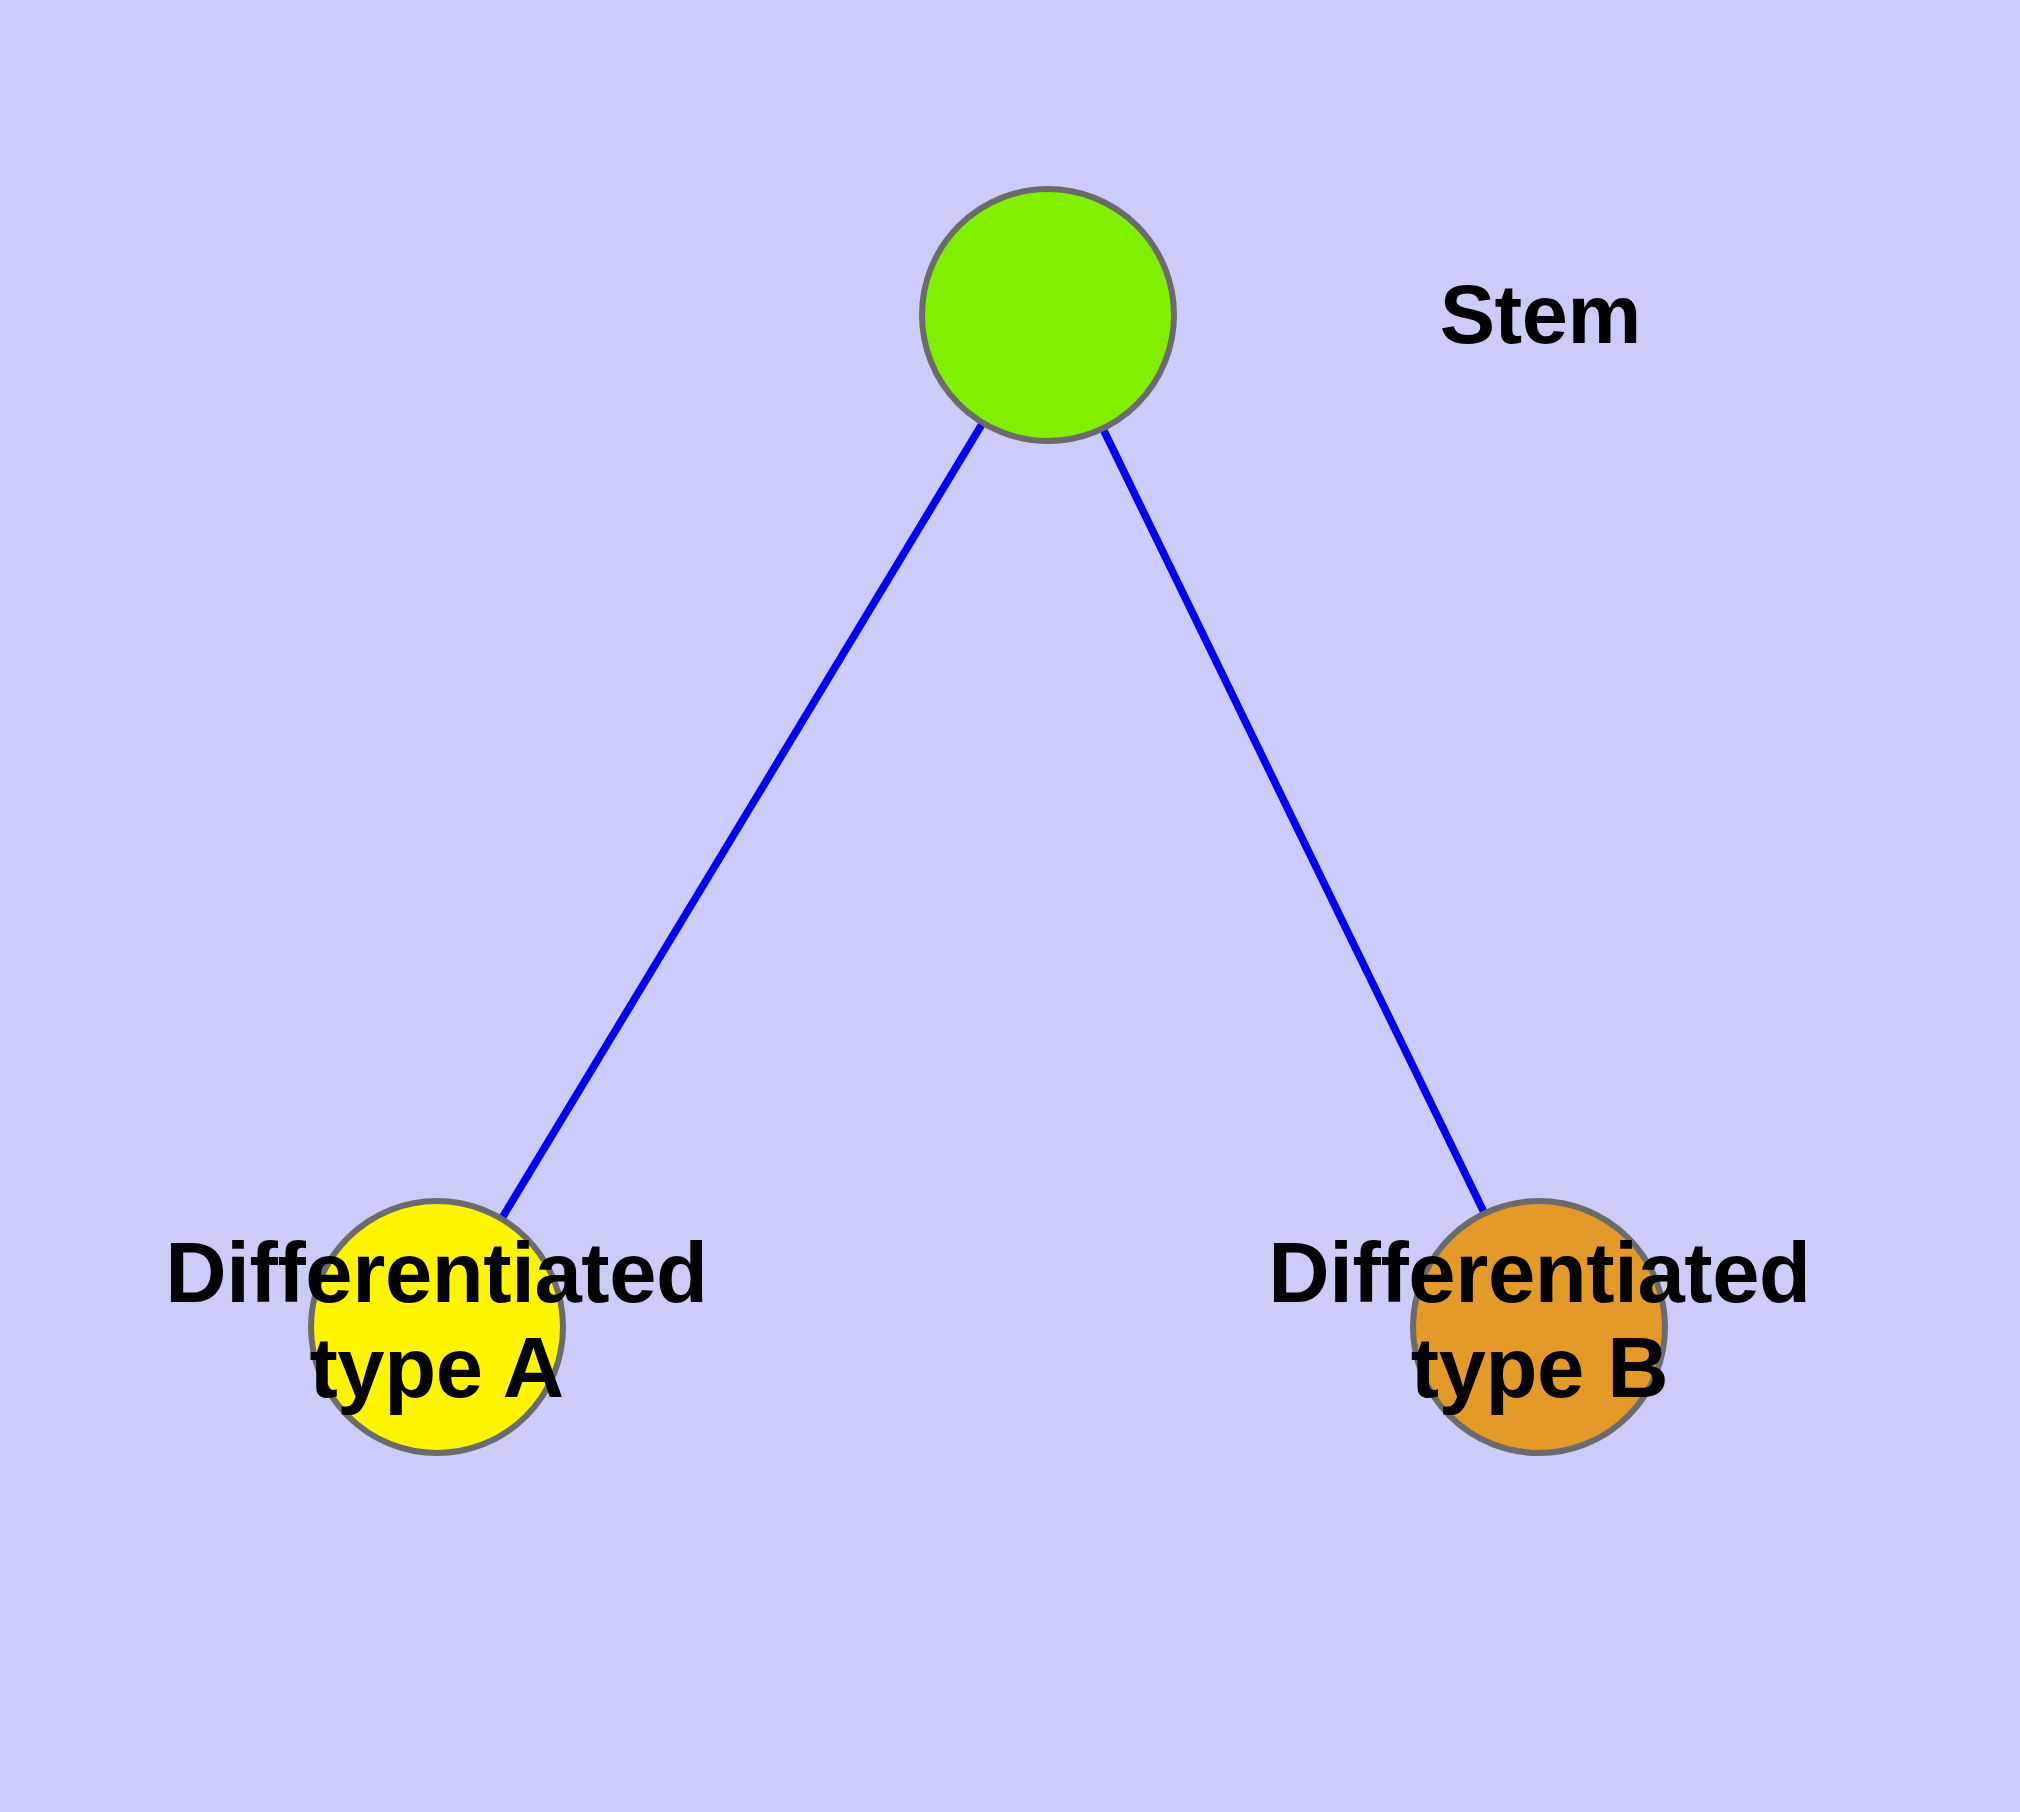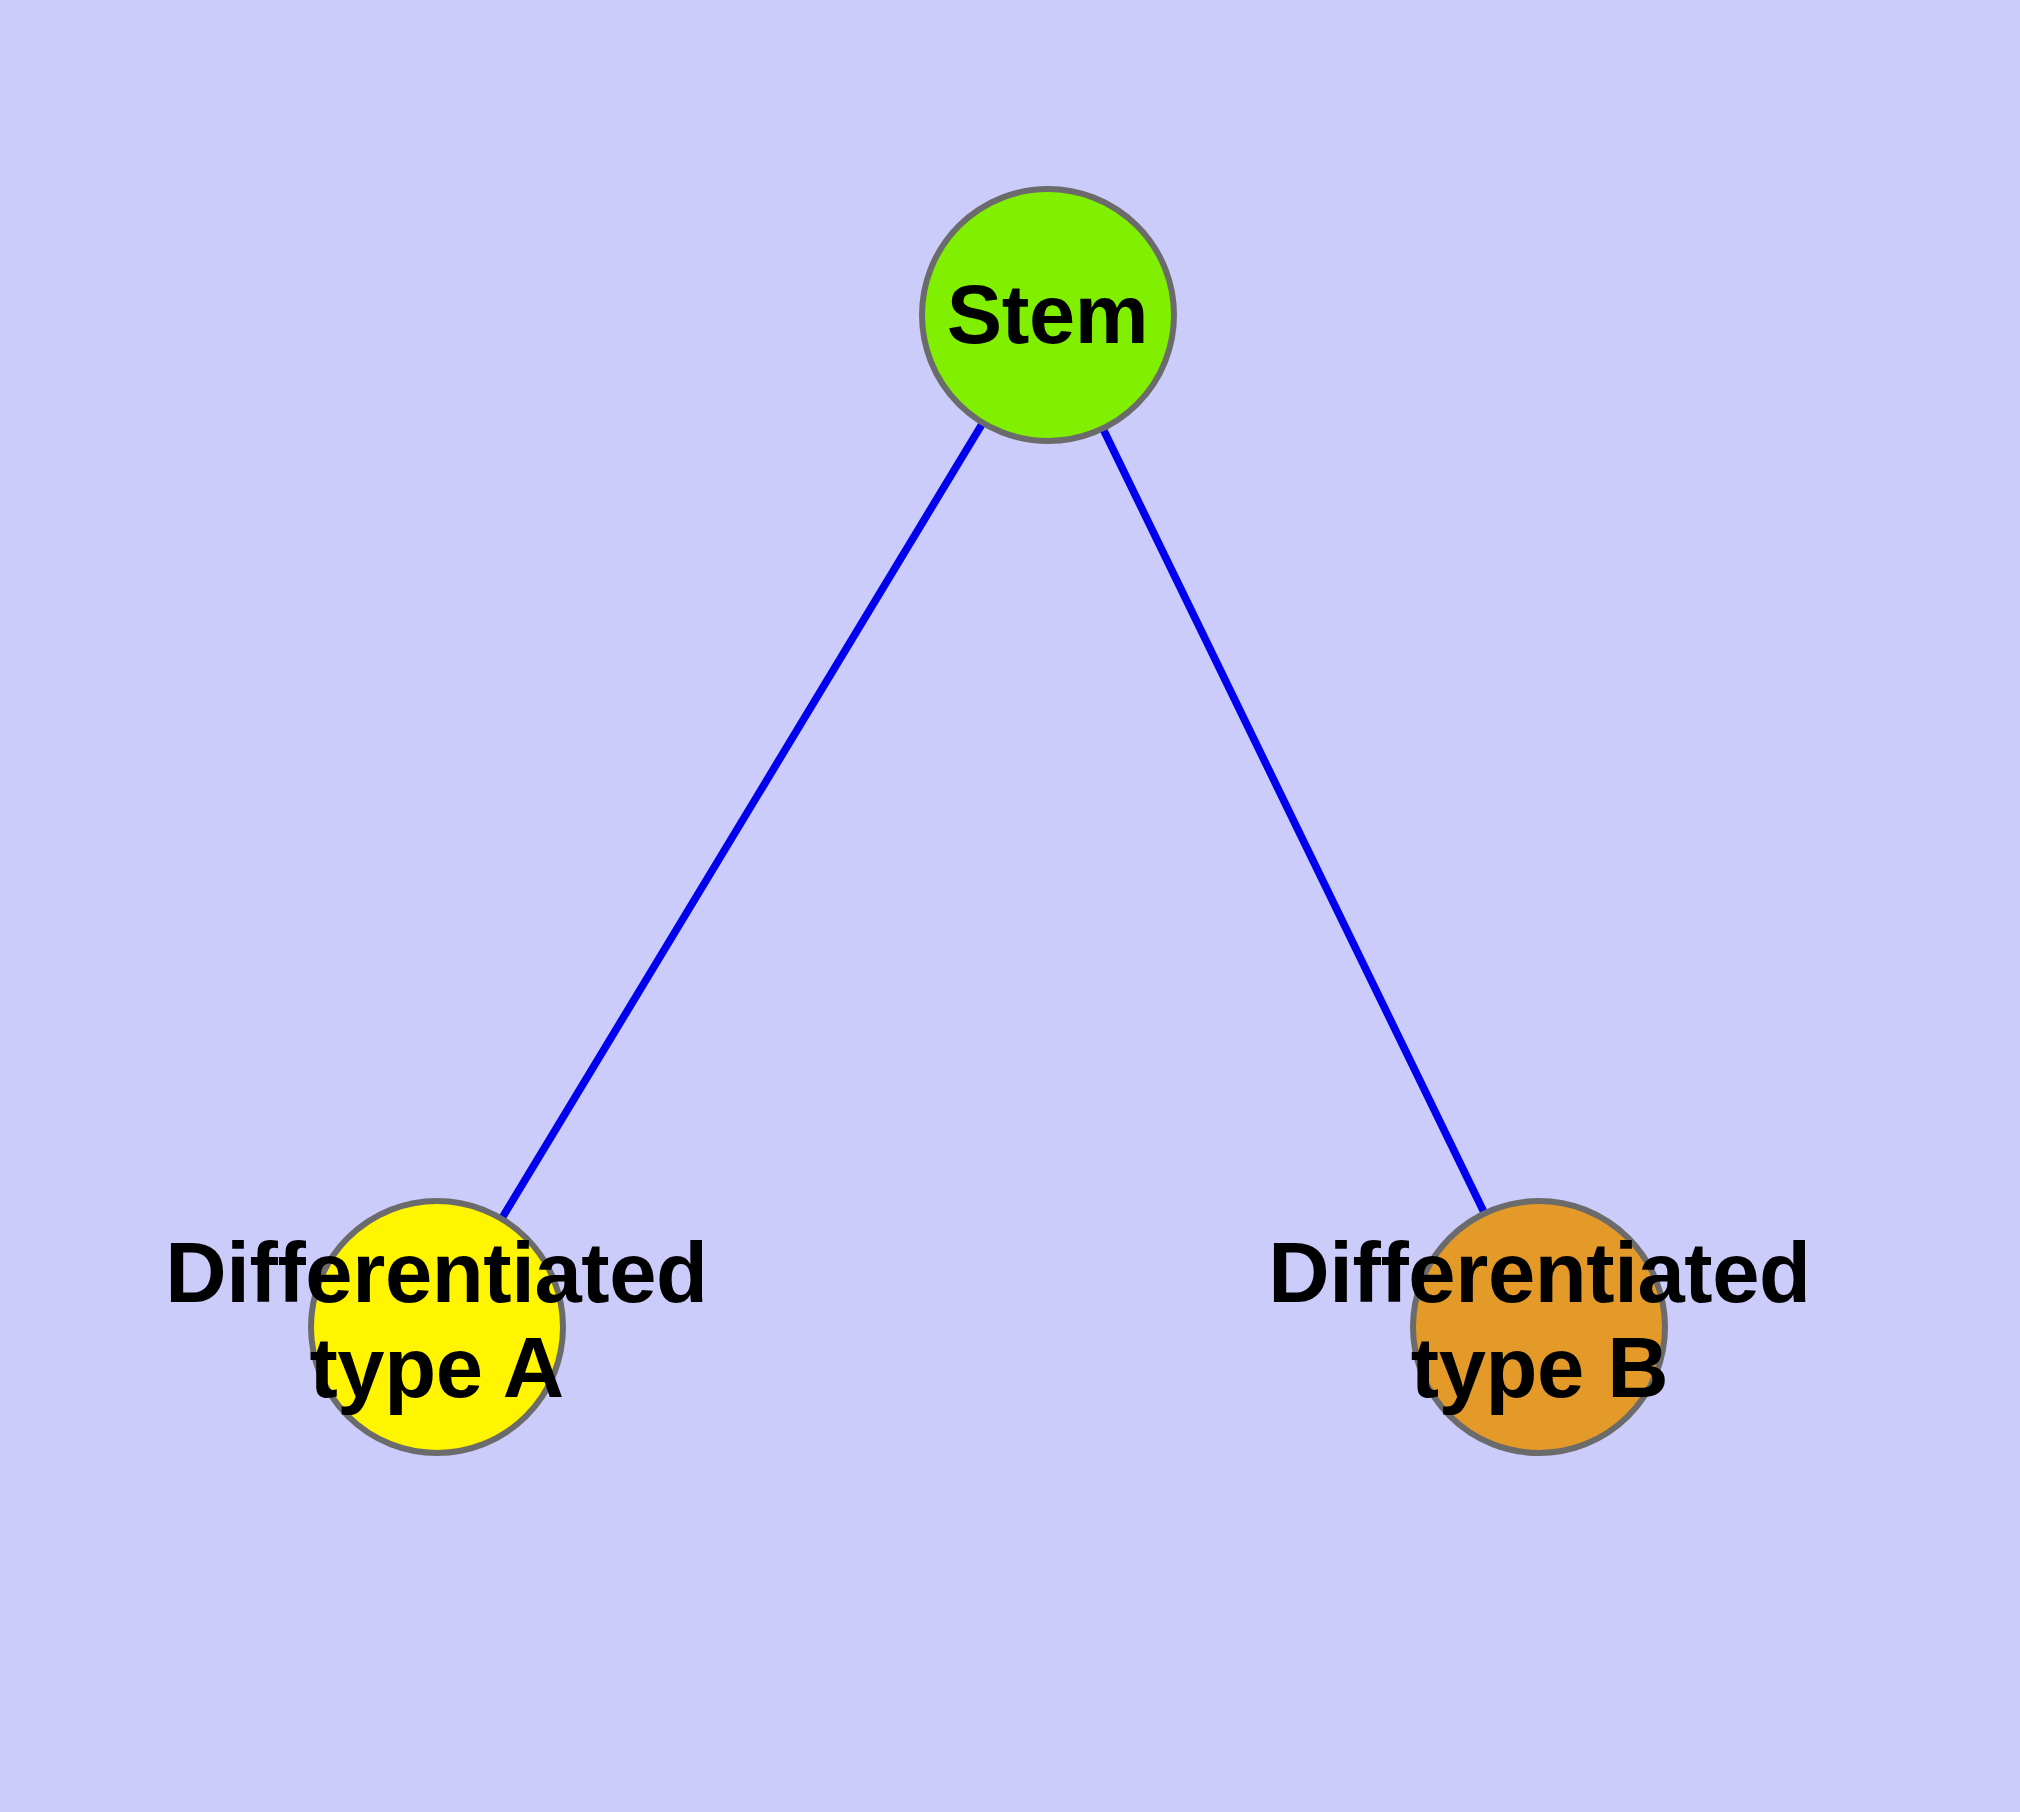--- a/index.html
+++ b/index.html
@@ -62,21 +62,21 @@
     <line x1="1236" y1="372" x2="515" y2="1565" stroke="#0000ee" stroke-width="9" stroke-linecap="butt"></line>
     <line x1="1236" y1="372" x2="1816" y2="1565" stroke="#0000ee" stroke-width="9" stroke-linecap="butt"></line>
   </svg>
 
   <div id="node-layer">
 
     <div class="node" style="left: 919px; top: 186px; width: 258px; height: 258px; background: rgb(128, 240, 0); border-color: rgb(107, 107, 107); border-width: 6px;"></div>
     <div class="node" style="left: 308px; top: 1198px; width: 258px; height: 258px; background: rgb(255, 245, 0); border-color: rgb(107, 107, 107); border-width: 6px;"></div>
     <div class="node" style="left: 1410px; top: 1198px; width: 258px; height: 258px; background: rgb(227, 154, 41); border-color: rgb(107, 107, 107); border-width: 6px;"></div>
 
-    <div class="node-label" style="font-size: 83px; color: rgb(0, 0, 0); width: 1187px; left: 454px; top: 269px;">
+    <div class="node-label" style="font-size: 83px; color: rgb(0, 0, 0); width: 1187px; left: 454px; top: 269px; text-align: right;">
       <span class="label-line">Stem</span>
     </div>
 
     <div class="node-label" style="font-size: 85px; color: rgb(0, 0, 0); width: 1187px; left: -157px; top: 1225px;">
       <span class="label-line">Differentiated</span>
       <span class="label-line">type A</span>
     </div>
 
     <div class="node-label" style="font-size: 85px; color: rgb(0, 0, 0); width: 1187px; left: 946px; top: 1225px;">
       <span class="label-line">Differentiated</span>

